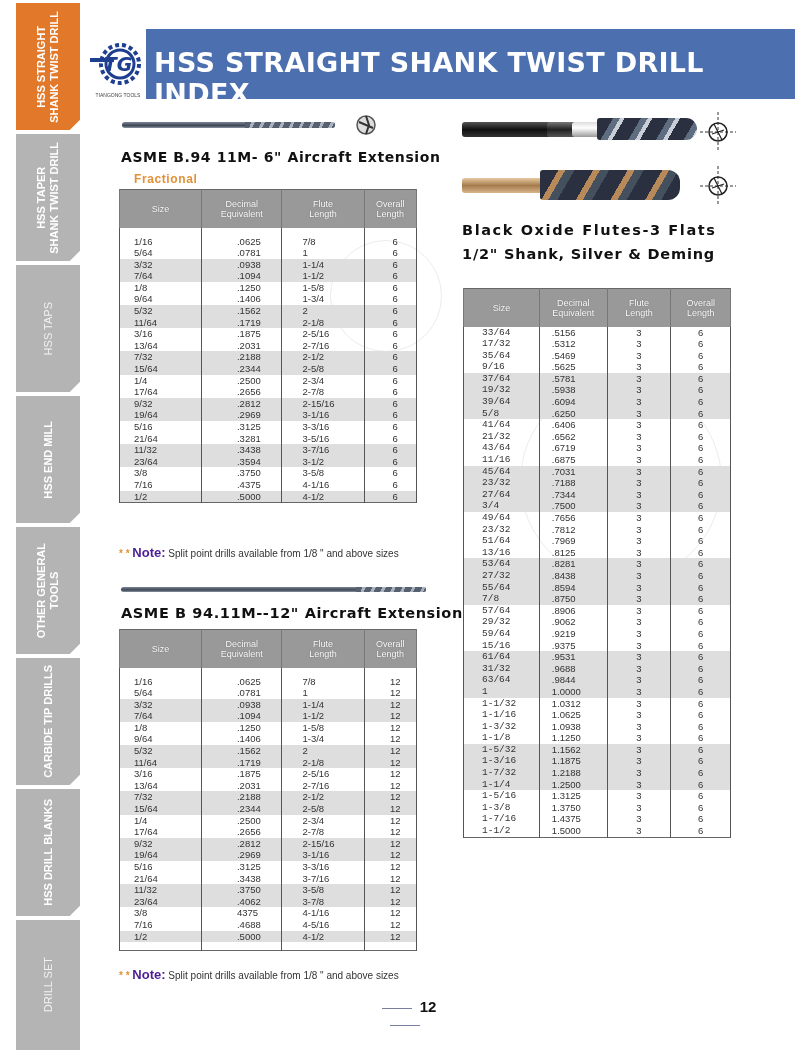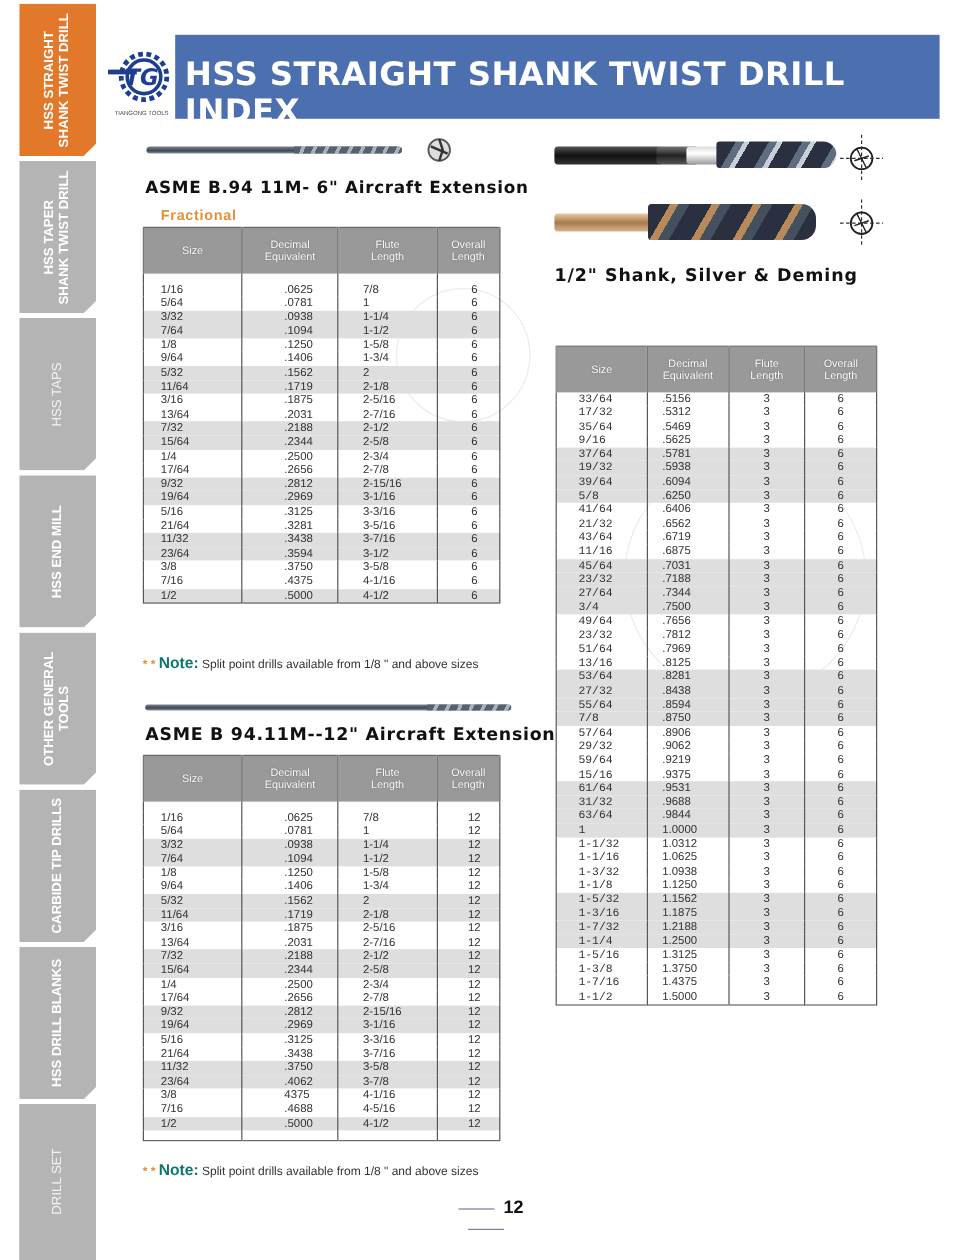--- a/index.html
+++ b/index.html
@@ -8,21 +8,21 @@
   
   .sidebar { position:absolute; left:16px; top:0; width:64px; }
   .tab { position:absolute; left:0; width:64px; background:#b4b4b4; clip-path:polygon(0 0, 100% 0, 100% 92%, 84% 100%, 0 100%); display:flex; align-items:center; justify-content:center; }
   .tab.active { background:#e2792a; }
   .tab span { writing-mode:vertical-rl; transform:rotate(180deg); color:#fff; font-weight:bold; font-size:11px; text-align:center; line-height:13px; white-space:pre-line; }
   .tab.light span { font-weight:normal; color:#f2f2f2; }
 
   
   .logo { position:absolute; left:88px; top:40px; width:60px; height:60px; }
   .logo .txt { position:absolute; left:0; top:52px; width:60px; text-align:center; font-size:5px; color:#444; }
-  .banner { position:absolute; left:146px; top:29px; width:637px; height:70px; background:#4b6faf; }
+  .banner { position:absolute; left:146px; top:29px; width:637px; height:70px; background:#4b6faf;padding-left:12px; }
   .banner h1 { margin:0; position:absolute; left:8px; top:18px; font-family:"DejaVu Sans", sans-serif; font-size:27px; font-weight:bold; color:#fff; letter-spacing:0.3px; }
 
   
   .drill-thin { position:absolute; height:6px; border-radius:3px; background:linear-gradient(#7b8594,#3e4654 60%,#8a94a3); }
   .drill-thin .flute { position:absolute; right:0; top:0; height:6px; background:repeating-linear-gradient(115deg,#56606e 0 6px,#a9b2be 6px 9px); border-radius:0 3px 3px 0; }
   .tip-icon { position:absolute; }
 
   .big-drill { position:absolute; height:22px; }
   .big-drill .shank { position:absolute; left:0; top:4px; height:15px; border-radius:3px; }
   .big-drill .body { position:absolute; top:0; height:22px; border-radius:3px 12px 12px 3px; background:repeating-linear-gradient(120deg,#2a3040 0 14px,#5e6d80 14px 20px,#c9cfd6 20px 24px); }
@@ -44,21 +44,21 @@
   table.spec td.c4 { text-align:center; padding-left:10px; }
   table.spec tr.spacer td { height:8px; line-height:8px; }
   table.right td { height:11.6px; }
   table.right td.c1 { padding-left:18px;font-family:Liberation Mono, monospace; }
   table.right td.c2 { padding-left:12px; }
   table.right td.c3 { text-align:center; padding-left:0; }
   table.right td.c4 { text-align:center; padding-left:0; }
 
   .note { position:absolute; font-size:10px; color:#333; white-space:nowrap; }
   .note .stars { color:#e29138; font-weight:bold; }
-  .note .kw { color:#0f766e; font-weight:bold; font-size:13px; }
+  .note .kw { color:#4c1d95; font-weight:bold; font-size:13px; }
 
   .page-num { position:absolute; left:355px; top:998px; width:100px; text-align:center; font-weight:bold; font-size:15px; color:#111; }
   .page-num::before, .page-num::after { content:""; display:inline-block; width:30px; height:1px; background:#7a7fa0; vertical-align:middle; margin:0 8px; }
 
   .watermark { position:absolute; border:1px solid #ececec; border-radius:50%; }
 </style>
 </head>
 <body>
 
 <div class="sidebar">
@@ -472,20 +472,21 @@
   <div class="body" style="left:78px;width:140px;height:30px;background:repeating-linear-gradient(120deg,#2a3040 0 16px,#b88a5a 16px 22px,#44505e 22px 30px);"></div>
 </div>
 <svg class="tip-icon" style="left:700px;top:166px;" width="36" height="40" viewBox="0 0 36 40">
   <line x1="18" y1="0" x2="18" y2="40" stroke="#333" stroke-dasharray="3 2"></line>
   <line x1="0" y1="20" x2="36" y2="20" stroke="#333" stroke-dasharray="3 2"></line>
   <circle cx="18" cy="20" r="9" fill="none" stroke="#222" stroke-width="1.5"></circle>
   <path d="M14 12 L22 28 M12 22 L24 18" stroke="#222" stroke-width="1.2"></path>
 </svg>
 
 <div class="right-title">
+  <div>Black Oxide Flutes-3 Flats</div>
   <div>1/2" Shank, Silver &amp; Deming</div>
 </div>
 
 <table class="spec right" id="t3" style="left:463px;top:288px;width:268px;">
   <thead>
     <tr style="height:38px;">
       <th style="width:74px;">Size</th>
       <th style="width:66px;white-space:pre-line;">Decimal
 Equivalent</th>
       <th style="width:62px;white-space:pre-line;">Flute

